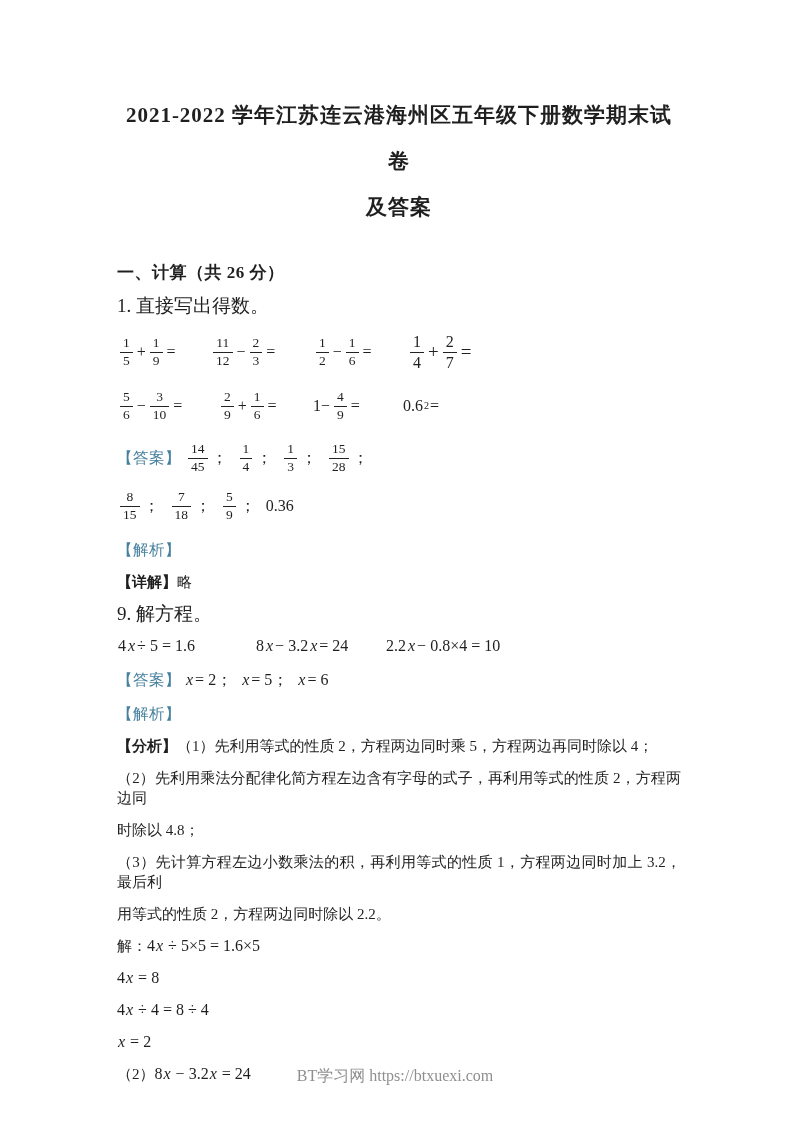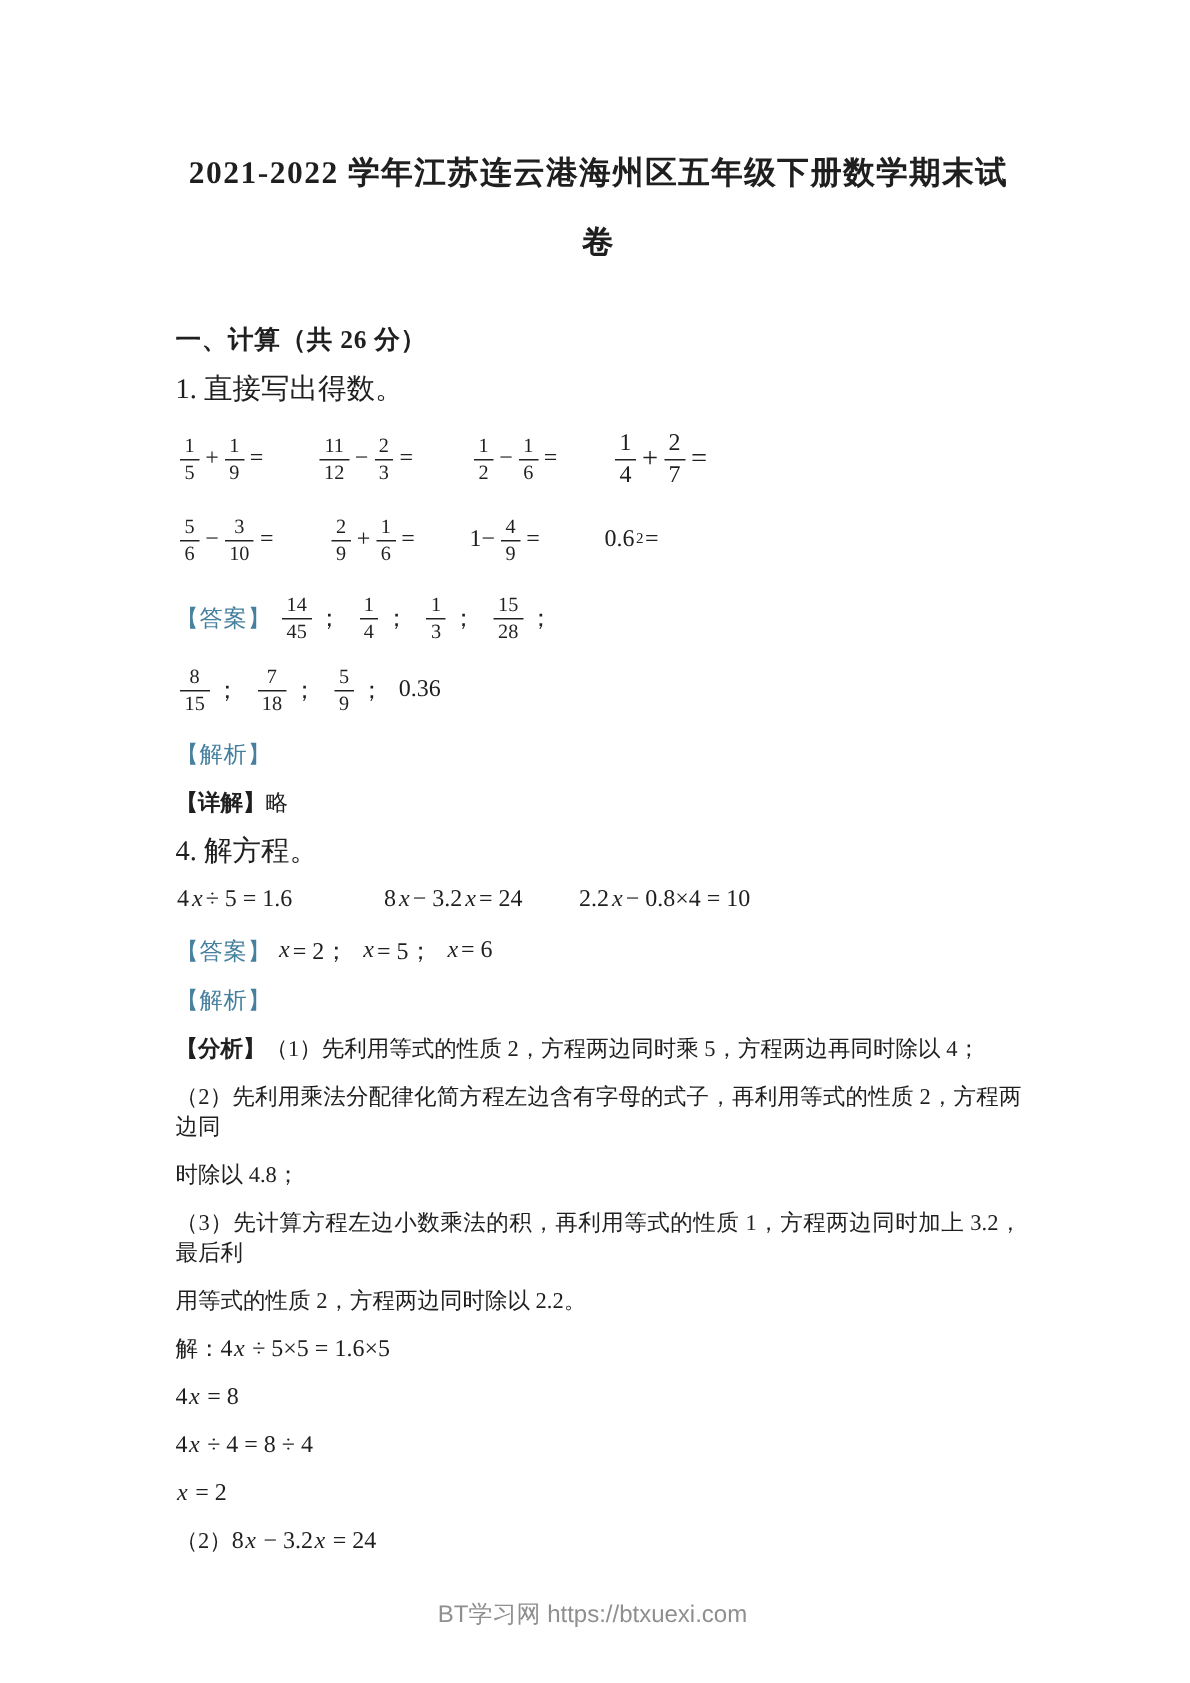--- a/index.html
+++ b/index.html
@@ -34,31 +34,32 @@
   .ansline2{display:flex;align-items:center;font-size:16px;min-height:44px;margin-top:4px;}
   .tlabel{color:#46809f;font-size:15.5px;letter-spacing:.5px;margin-right:4px;white-space:pre;}
   .lblline{margin-top:12px;font-size:15.5px;line-height:20px;}
   .plain{margin-top:12px;font-size:15px;line-height:20px;}
   .blab{font-weight:bold;}
   .lines .line{font-size:15px;line-height:20px;margin-top:12px;text-align:justify;}
   .lines .line .mt,.lines .line .mi{font-size:16px;}
   .eqans{min-height:24px;margin-top:10px;}
   .footer{
     position:absolute;left:0;right:0;top:1066px;text-align:center;
-    color:#8f8f8f;font-size:16px;font-family:Liberation Sans, sans-serif;
+    color:#8f8f8f;font-size:16px;font-family:Liberation Serif, serif;
   }
 </style>
 </head>
 <body>
 
 <div class="page">
   <div class="content">
 
     <h1 class="doc-title">
       <span class="tl">2021-2022 学年江苏连云港海州区五年级下册数学期末试卷</span>
+      <span class="tl">及答案</span>
     </h1>
 
     <div class="sec-heading">一、计算（共 26 分）</div>
 
     <div class="prompt">1. 直接写出得数。</div>
 
     <div class="expr-row row1">
       <span class="expr">
           <span class="frac">
             <span class="num">1</span>
@@ -215,21 +216,21 @@
           <span class="mt">0.36</span>
         </span>
     </div>
 
     <div class="lblline">
       <span class="tlabel">【解析】</span>
     </div>
 
     <div class="plain"><span class="blab">【详解】</span><span class="cjk">略</span></div>
 
-    <div class="prompt">4. 解方程。</div>
+    <div class="prompt">9. 解方程。</div>
 
     <div class="eq-row">
       <span class="expr">
           <span class="mt">4</span>
           <span class="mi">x</span>
           <span class="mt"> ÷ 5 = 1.6</span>
         </span>
       <span class="expr">
           <span class="mt">8</span>
           <span class="mi">x</span>

